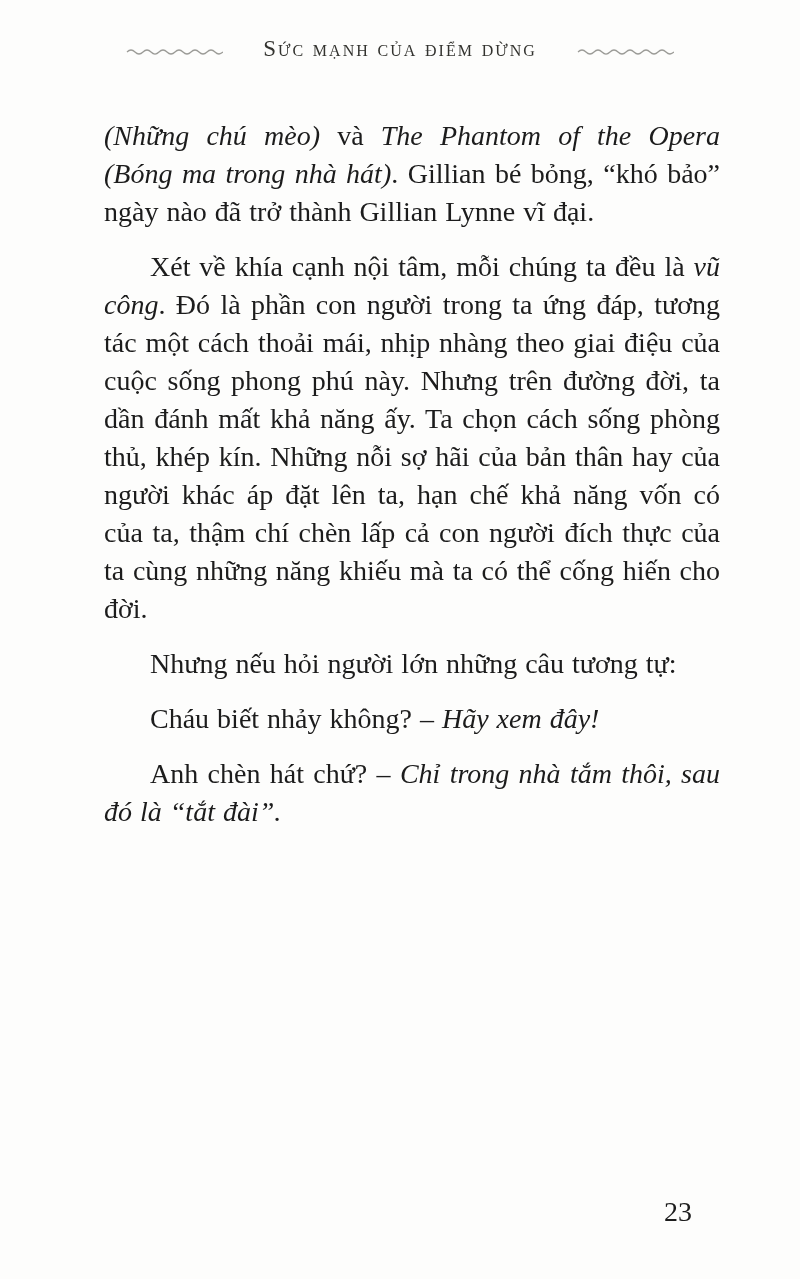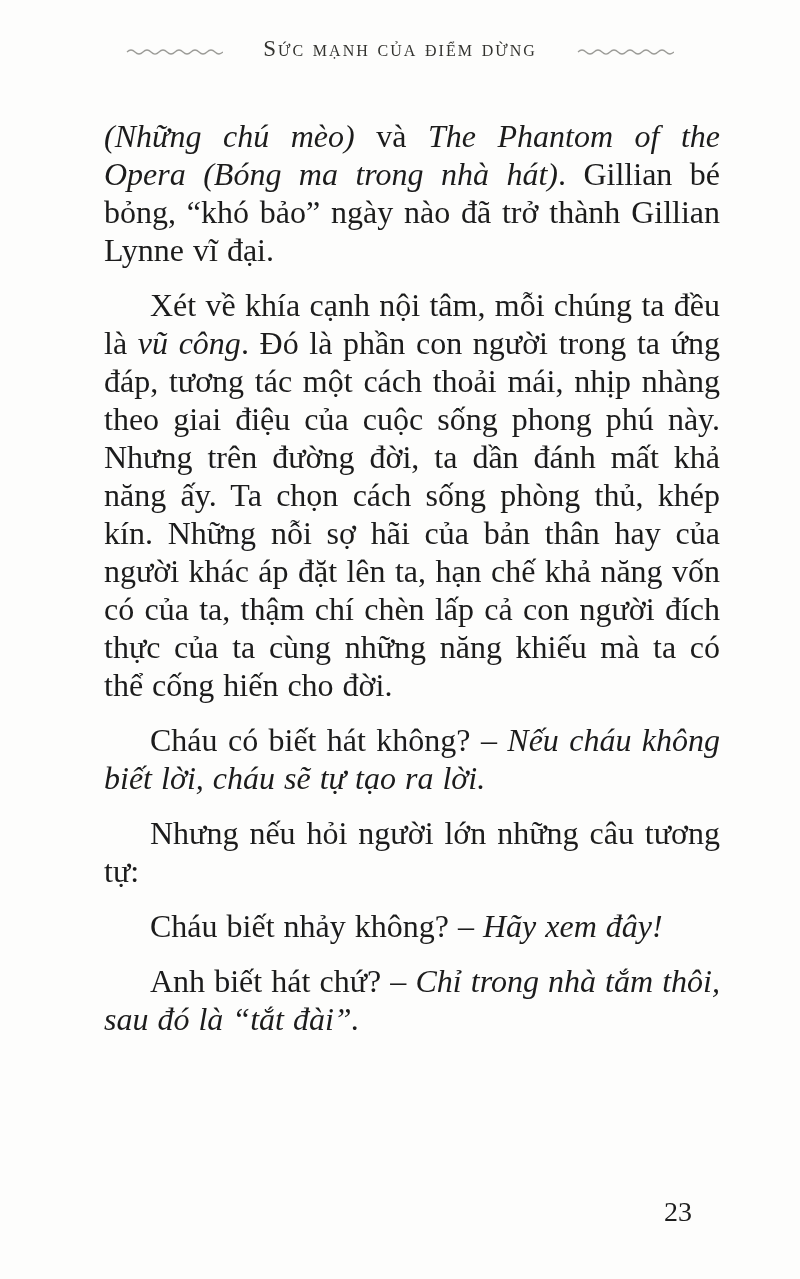--- a/index.html
+++ b/index.html
@@ -36,21 +36,21 @@
     margin-top: 6px;
   }
   .page-body {
     position: absolute;
     top: 117px;
     left: 104px;
     width: 616px;
   }
   .page-body p {
     margin: 0 0 17px 0;
-    font-size: 32px;
+    font-size: 28px;
     line-height: 38px;
     text-align: justify;
     text-justify: inter-word;
     word-spacing: 1px;
   }
   .page-body p.indent { text-indent: 46px; }
   .it { font-style: italic; }
   .page-number {
     position: absolute;
     top: 1196px;
@@ -70,19 +70,18 @@
   </svg>
   <span class="title">Sức mạnh của điểm dừng</span>
   <svg class="squiggle" width="97" height="8" viewBox="0 0 97 8" aria-hidden="true">
     <path d="M1 4 q4 -4 8 0 t8 0 t8 0 t8 0 t8 0 t8 0 t8 0 t8 0 t8 0 t8 0 t8 0 t8 0" fill="none" stroke="currentColor" stroke-width="1.2"></path>
   </svg>
 </div>
 
 <div class="page-body">
     <p><span class="it">(Những chú mèo) </span><span>và </span><span class="it">The Phantom of the Opera (Bóng ma trong nhà hát)</span><span>. Gillian bé bỏng, “khó bảo” ngày nào đã trở thành Gillian Lynne vĩ đại.</span></p>
     <p class="indent"><span>Xét về khía cạnh nội tâm, mỗi chúng ta đều là </span><span class="it">vũ công</span><span>. Đó là phần con người trong ta ứng đáp, tương tác một cách thoải mái, nhịp nhàng theo giai điệu của cuộc sống phong phú này. Nhưng trên đường đời, ta dần đánh mất khả năng ấy. Ta chọn cách sống phòng thủ, khép kín. Những nỗi sợ hãi của bản thân hay của người khác áp đặt lên ta, hạn chế khả năng vốn có của ta, thậm chí chèn lấp cả con người đích thực của ta cùng những năng khiếu mà ta có thể cống hiến cho đời.</span></p>
-    <p class="indent"><span>Cháu có biết hát không? – </span><span class="it">Nếu cháu không biết lời, cháu sẽ tự tạo ra lời.</span></p>
     <p class="indent"><span>Nhưng nếu hỏi người lớn những câu tương tự:</span></p>
     <p class="indent"><span>Cháu biết nhảy không? – </span><span class="it">Hãy xem đây!</span></p>
-    <p class="indent"><span>Anh biết hát chứ? – </span><span class="it">Chỉ trong nhà tắm thôi, sau đó là “tắt đài”.</span></p>
+    <p class="indent"><span>Anh chèn hát chứ? – </span><span class="it">Chỉ trong nhà tắm thôi, sau đó là “tắt đài”.</span></p>
   </div>
 
 <div class="page-number">23</div>
 
 </body></html>

